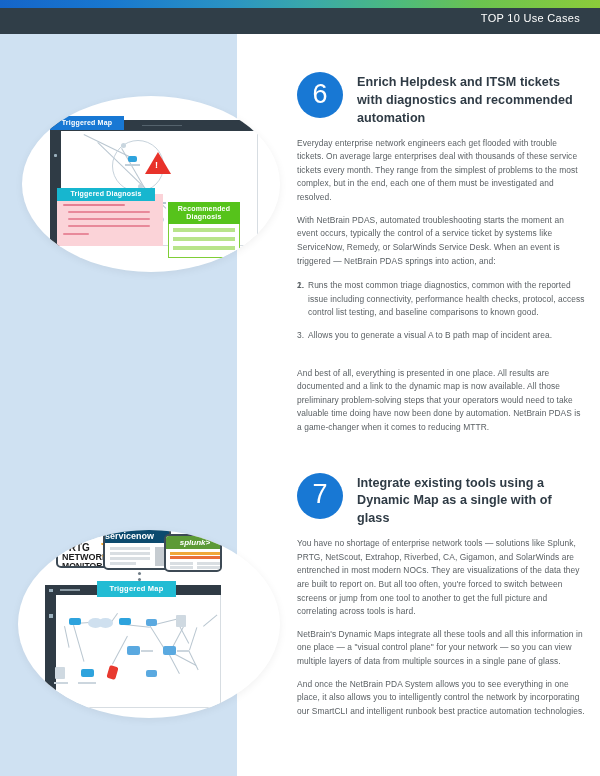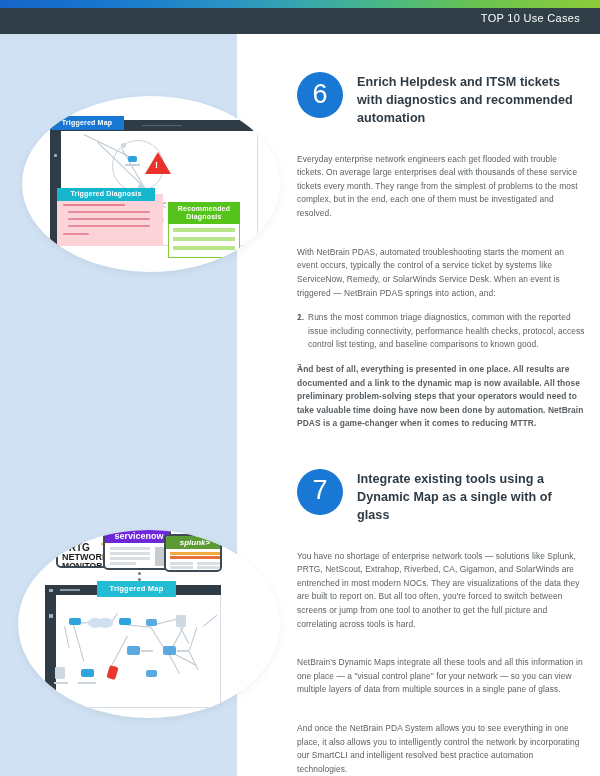--- a/index.html
+++ b/index.html
@@ -73,21 +73,21 @@
   .dev { position:absolute; background:#2ea3dd; border-radius:2px; }
   .dev2 { position:absolute; background:#5aa9e0; border-radius:2px; }
   .dev-red { position:absolute; background:#e8392f; border-radius:2px; }
   .cloud { position:absolute; background:#cfe0ef; border-radius:50%; }
 
   .toolcard {
     position:absolute; background:#ffffff; border:2px solid #3d4a55; border-radius:5px;
     overflow:hidden;
   }
   .prtg-txt { position:absolute; font-weight:700; color:#1c1c1c; line-height:1; }
-  .snow-band { position:absolute; background:#6d28d9; display:flex; align-items:center; justify-content:center;
+  .snow-band { position:absolute; background:#0c4a6e; display:flex; align-items:center; justify-content:flex-start;
                color:#fff; font-size:9px; font-weight:600; }
   .splunk-band { position:absolute; background:#5c9a36; display:flex; align-items:center; justify-content:center;
                color:#fff; font-size:8px; font-weight:700; }
   .greybar { position:absolute; background:#d9dee2; }
   .orangebar { position:absolute; }
   .dotconn { position:absolute; width:3px; height:3px; border-radius:50%; background:#6f7c86; }
 
   
   .content { position:absolute; left:297px; top:34px; width:288px; }
 
@@ -101,21 +101,21 @@
     font-size:27px; font-weight:400; line-height:1;
     font-family:"Liberation Sans", sans-serif;
     padding-bottom:2px;
   }
   .sec-title {
     font-size:12.6px; font-weight:700; color:#2f3b45;
     line-height:1.42; padding-top:2px; letter-spacing:.05px;
   }
   p.body, li.body {
     font-size:8.4px; line-height:1.62; color:#595f63;
-    margin-top:25px; letter-spacing:.08px; font-weight:400;
+    margin-top:9px; letter-spacing:.08px; font-weight:400;
   }
   ol.body-list { list-style:none; margin-top:9px; }
   ol.body-list li {
     font-size:8.4px; line-height:1.62; color:#595f63;
     margin-top:9px; padding-left:11px; position:relative; letter-spacing:.08px;
   }
   ol.body-list li:first-child { margin-top:0; }
   ol.body-list li .num { position:absolute; left:0; top:0; }
 </style>
 </head>
@@ -270,31 +270,32 @@
       <ol class="body-list" style="margin-top:11px;">
         <li>
           <span class="num">1.</span>
         </li>
         <li>
           <span class="num">2.</span>
           <span>Runs the most common triage diagnostics, common with the reported issue including connectivity, performance health checks, protocol, access control list testing, and baseline comparisons to known good.</span>
         </li>
         <li>
           <span class="num">3.</span>
+          <span>Allows you to generate a visual A to B path map of incident area.</span>
         </li>
       </ol>
 
-      <p class="body" style="margin-top:11px;font-weight:bold;">And best of all, everything is presented in one place. All results are documented and a link to the dynamic map is now available. All those preliminary problem-solving steps that your operators would need to take valuable time doing have now been done by automation. NetBrain PDAS is a game-changer when it comes to reducing MTTR.</p>
+      <p class="body" style="margin-top:24px;">And best of all, everything is presented in one place. All results are documented and a link to the dynamic map is now available. All those preliminary problem-solving steps that your operators would need to take valuable time doing have now been done by automation. NetBrain PDAS is a game-changer when it comes to reducing MTTR.</p>
     </div>
 
     <div class="section" style="margin-top:38px;">
       <div class="sec-head">
         <div class="num-circle">7</div>
         <div class="sec-title">Integrate existing tools using a Dynamic Map as a single with of glass</div>
       </div>
 
       <p class="body">You have no shortage of enterprise network tools — solutions like Splunk, PRTG, NetScout, Extrahop, Riverbed, CA, Gigamon, and SolarWinds are entrenched in most modern NOCs. They are visualizations of the data they are built to report on. But all too often, you're forced to switch between screens or jump from one tool to another to get the full picture and correlating across tools is hard.</p>
       <p class="body">NetBrain's Dynamic Maps integrate all these tools and all this information in one place — a "visual control plane" for your network — so you can view multiple layers of data from multiple sources in a single pane of glass.</p>
-      <p class="body">And once the NetBrain PDA System allows you to see everything in one place, it also allows you to intelligently control the network by incorporating our SmartCLI and intelligent resolved best practice automation technologies.</p>
+      <p class="body">And once the NetBrain PDA System allows you to see everything in one place, it also allows you to intelligently control the network by incorporating our SmartCLI and intelligent runbook best practice automation technologies.</p>
     </div>
 
   </div>
 </div>
 
 </body></html>

